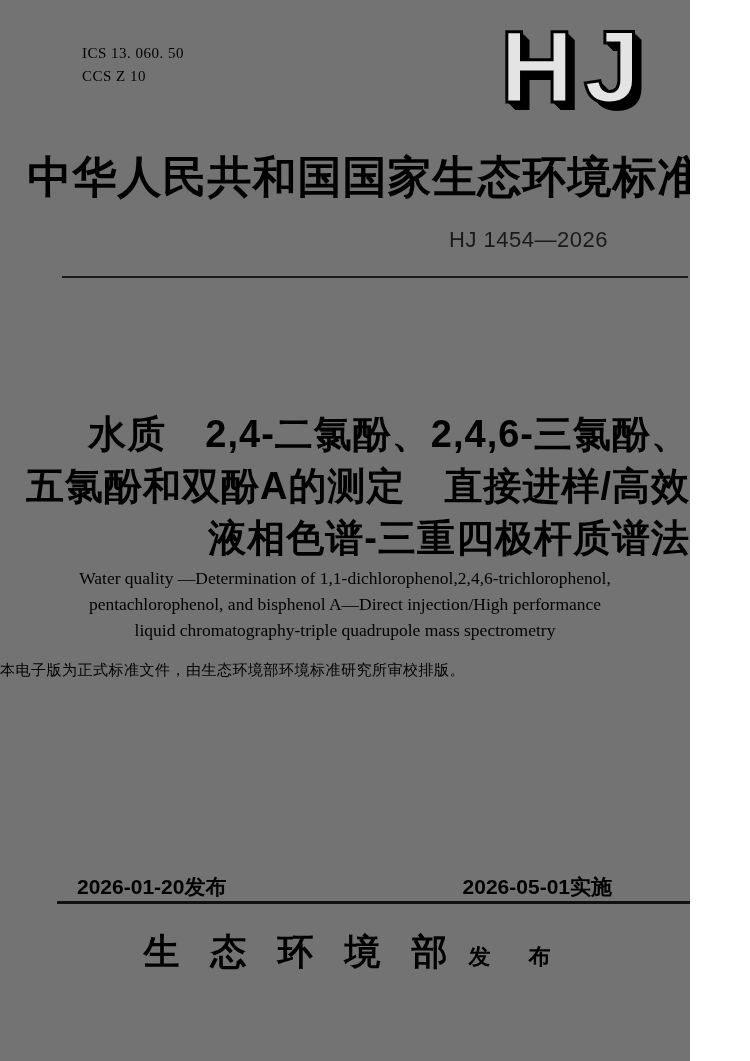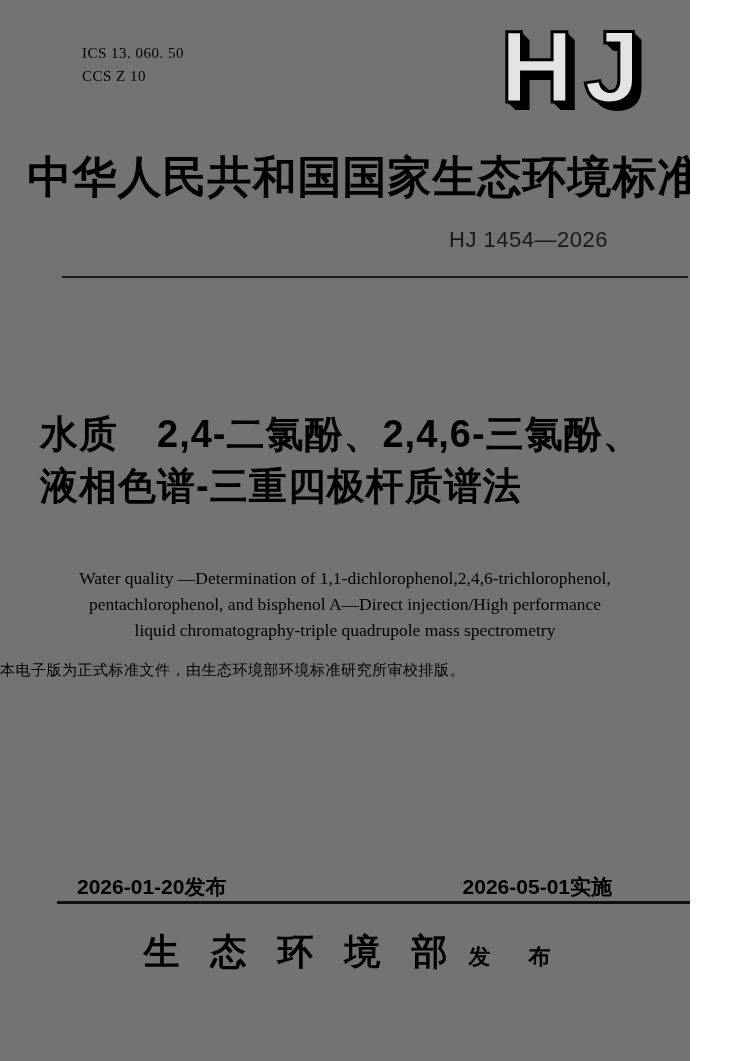--- a/index.html
+++ b/index.html
@@ -40,24 +40,24 @@
     font-family:"Liberation Sans", sans-serif;
     font-size:22px; color:#1a1a1a; letter-spacing:0.5px;
   }
 
   .rule { position:absolute; background:#1a1a1a; }
   .rule-top   { top:276px; left:62px;  width:626px; height:2px; }
   .rule-bottom{ top:901px; left:57px;  width:636px; height:3px; background:#111; }
 
   .zh-title {
     position:absolute; top:408px; left:0; width:100%;
-    text-align:left;
+    text-align:right;
     font-family:"Liberation Sans", sans-serif;
     font-weight:bold; font-size:38px; line-height:52px;
-    letter-spacing:1px; white-space:nowrap;margin-left:40px;
+    letter-spacing:1px; white-space:nowrap;
   }
 
   .en-title {
     position:absolute; top:565px; left:0; width:100%;
     text-align:center;
     font-family:"Liberation Serif", serif;
     font-size:17.5px; line-height:26px;
   }
 
   .note {
@@ -103,20 +103,21 @@
   <div class="hj-logo">HJ</div>
 
   <div class="banner">中华人民共和国国家生态环境标准</div>
 
   <div class="std-no">HJ 1454—2026</div>
 
   <div class="rule rule-top"></div>
 
   <div class="zh-title">
     <div>水质　2,4-二氯酚、2,4,6-三氯酚、</div>
+    <div>五氯酚和双酚A的测定　直接进样/高效</div>
     <div>液相色谱-三重四极杆质谱法</div>
   </div>
 
   <div class="en-title">
     <div>Water quality —Determination of 1,1-dichlorophenol,2,4,6-trichlorophenol,</div>
     <div>pentachlorophenol, and bisphenol A—Direct injection/High performance</div>
     <div>liquid chromatography-triple quadrupole mass spectrometry</div>
   </div>
 
   <div class="note">本电子版为正式标准文件，由生态环境部环境标准研究所审校排版。</div>

